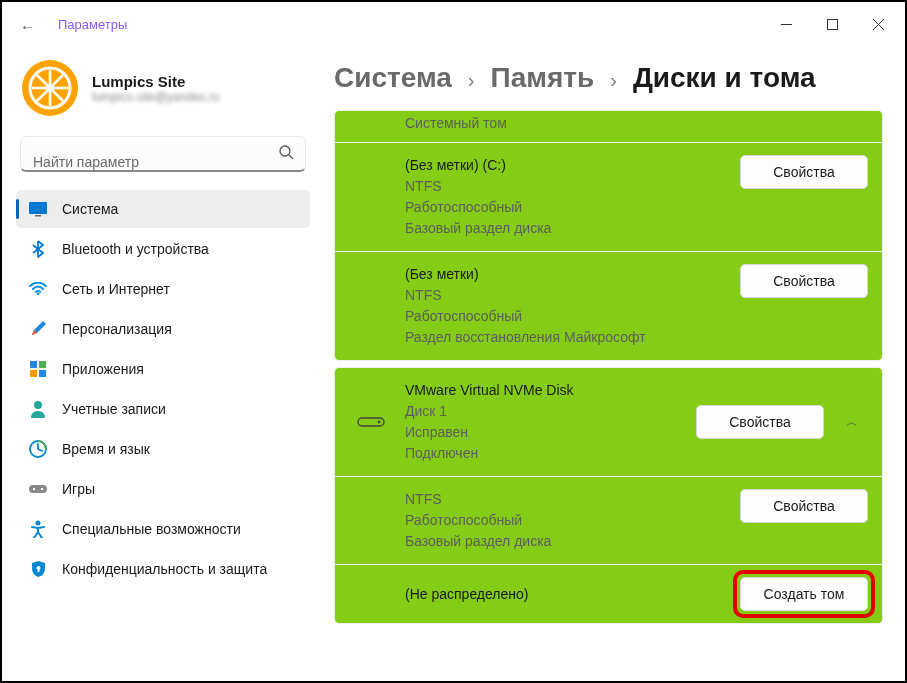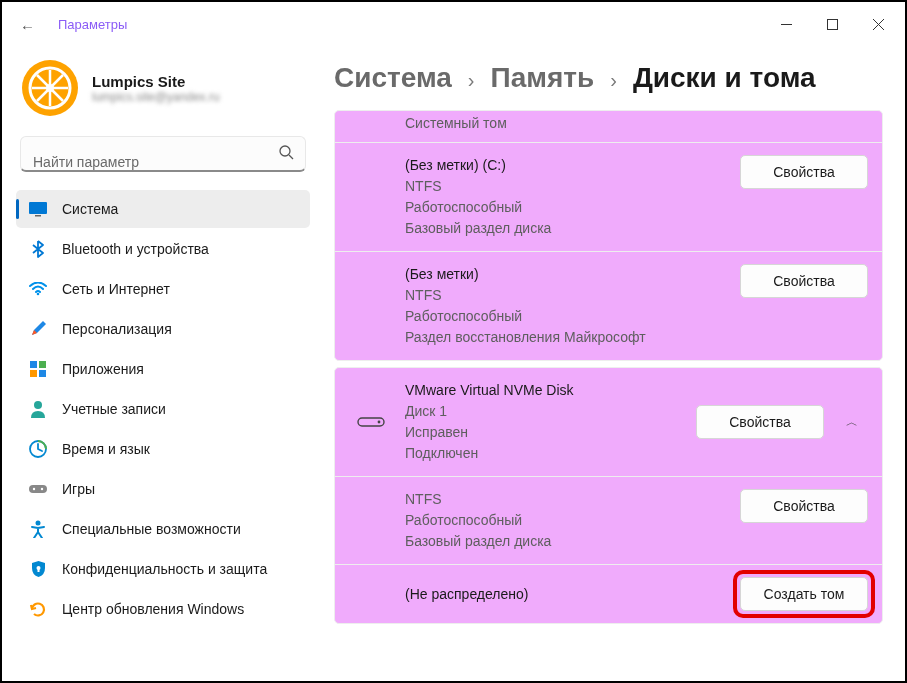--- a/index.html
+++ b/index.html
@@ -79,21 +79,21 @@
   }
   .navicon { width: 20px; height: 20px; display: flex; align-items: center; justify-content: center; }
   .main { flex: 1; padding: 16px 22px 0 12px; overflow: hidden; }
   .breadcrumb {
     display: flex; align-items: baseline; gap: 16px;
     margin-bottom: 16px; flex-wrap: wrap;
   }
   .crumb { font-size: 28px; color: #6a6a6a; font-weight: 600; }
   .crumb.active { color: #1a1a1a; }
   .chev { font-size: 20px; color: #7a7a7a; }
-  .section { border: 1px solid #eee; border-radius: 5px; margin-bottom: 6px; background: #f0abfc; }
+  .section { border: 1px solid #eee; border-radius: 5px; margin-bottom: 6px; background: #84cc16; }
   .section + .section { margin-top: 4px; }
   .vol {
     display: flex; align-items: flex-start;
     padding: 12px 14px 12px 70px;
     border-bottom: 1px solid #eee;
     gap: 12px;
   }
   .vol:last-child { border-bottom: none; }
   .vol.diskhead { padding-left: 14px; align-items: center; }
   .vol .diskicon { width: 44px; display: flex; justify-content: center; color: #555; }
@@ -260,29 +260,20 @@
       <div class="navitem">
         <span class="navicon">
             <svg width="15" height="18" viewBox="0 0 15 18">
               <path d="M7.5 1 L14 3 V8 Q14 15 7.5 17 Q1 15 1 8 V3 Z" fill="#0288d1"></path>
               <circle cx="7.5" cy="8" r="2" fill="#fff"></circle>
               <rect x="6.5" y="9" width="2" height="3" fill="#fff"></rect>
             </svg>
           </span>
         <span>Конфиденциальность и защита</span>
       </div>
-      <div class="navitem">
-        <span class="navicon">
-            <svg width="18" height="18" viewBox="0 0 18 18">
-              <path d="M3 9 A6 6 0 1 1 5 14" fill="none" stroke="#ff9800" stroke-width="2.2"></path>
-              <path d="M2 5 L3 9 L7 8" fill="none" stroke="#ff9800" stroke-width="2.2"></path>
-            </svg>
-          </span>
-        <span>Центр обновления Windows</span>
-      </div>
     </div>
   </div>
 
   <div class="main">
     <div class="breadcrumb">
       <span class="crumb">Система</span>
       <span class="chev">›</span>
       <span class="crumb">Память</span>
       <span class="chev">›</span>
       <span class="crumb active">Диски и тома</span>

